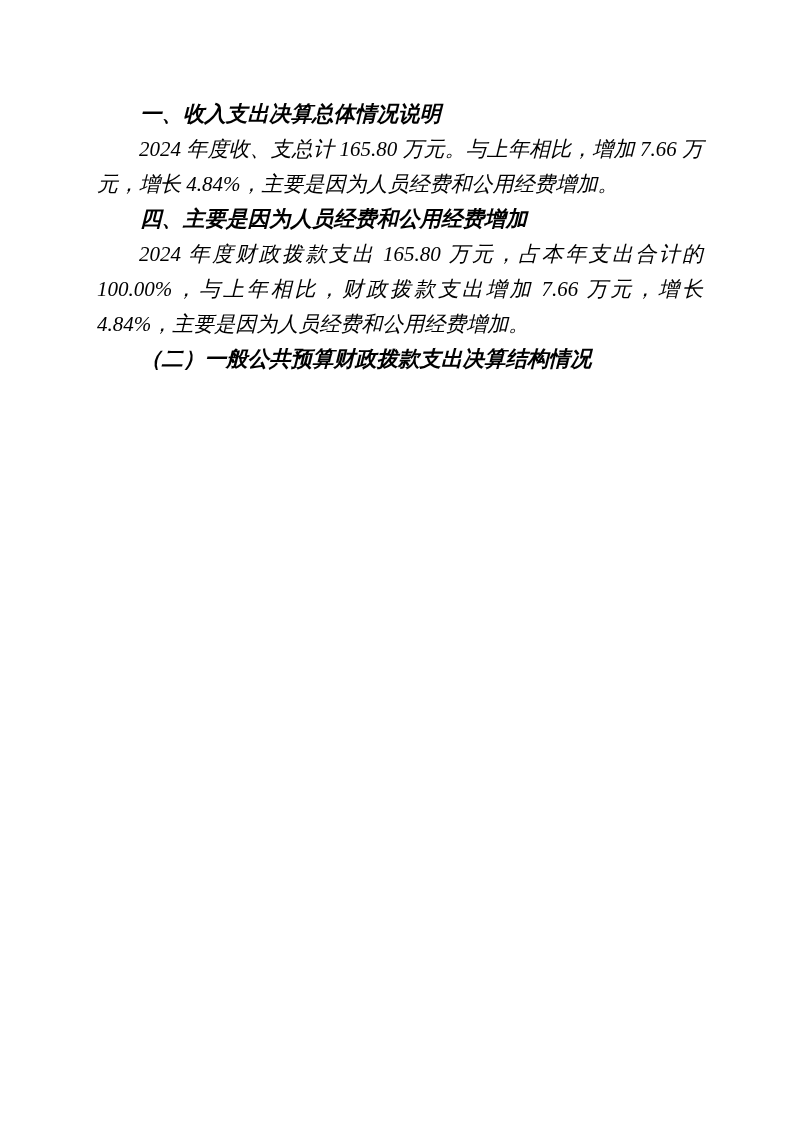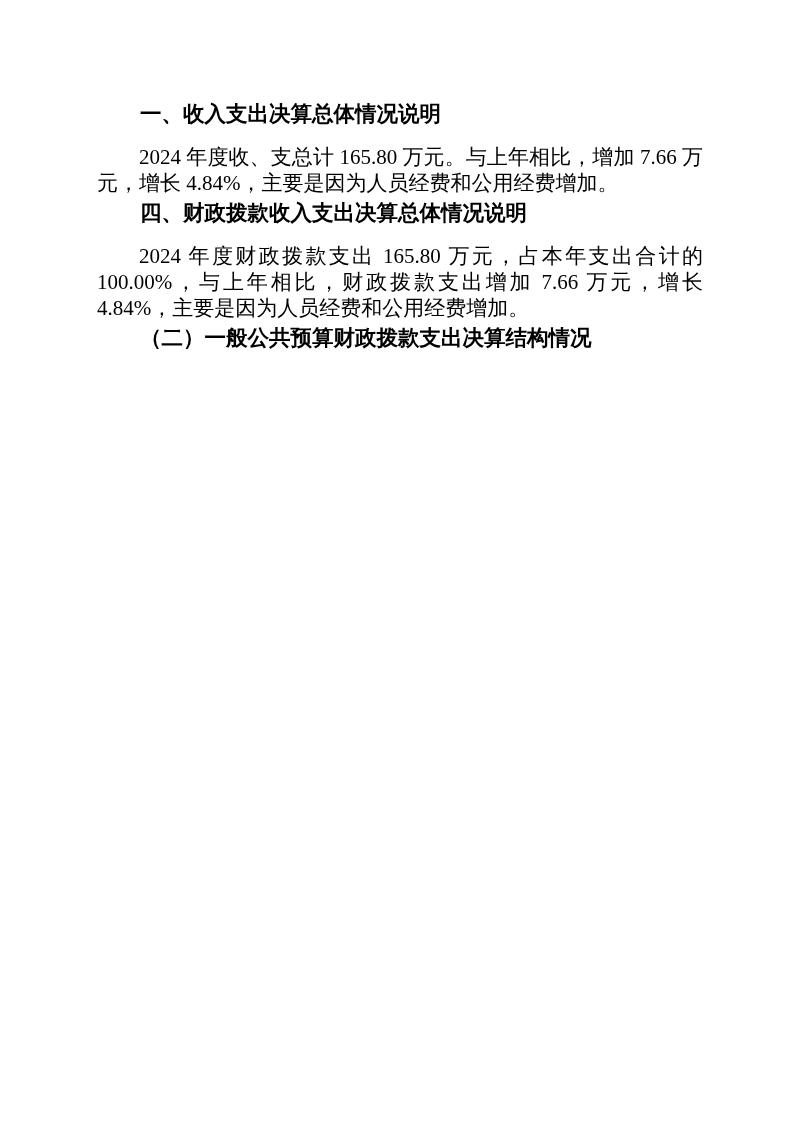--- a/index.html
+++ b/index.html
@@ -1,15 +1,15 @@
 <!DOCTYPE html>
 <html><head>
 <meta charset="utf-8">
 <style>
-  * { margin: 0; padding: 0; box-sizing: border-box; }
+  * { margin: 0; padding: 0; box-sizing: border-box; font-style: italic; }
   html, body {
     background: #ffffff;
     font-family: "Liberation Serif", "DejaVu Serif", serif;
   }
   .page {
     position: relative;
     width: 793px;
     height: 1122px;
     background: #ffffff;
     overflow: hidden;
@@ -29,22 +29,21 @@
     font-weight: 700;
     font-size: 21.5px;
     line-height: 35px;
     text-indent: 2em;
     text-align: left;
     white-space: nowrap;
   }
   .para {
     text-indent: 2em;
     text-align: justify;
-    line-height: 26px;
-    margin-top: 12px;
+    line-height: 35px;
   }
   .para.continues {
     text-align-last: justify;
   }
 </style>
 </head>
 <body>
 
 <div class="page">
   <div class="content">
@@ -52,21 +51,21 @@
     <section>
       <h2 class="heading">一、收入支出决算总体情况说明</h2>
       <p class="para">2024 年度收、支总计 165.80 万元。与上年相比，增加 7.66 万元，增长 4.84%，主要是因为人员经费和公用经费增加。</p>
     </section>
 
 
     <section>
     </section>
 
     <section>
-      <h2 class="heading">四、财政拨款收入支出决算总体情况说明</h2>
+      <h2 class="heading">四、主要是因为人员经费和公用经费增加</h2>
     </section>
 
 
     <section>
       <p class="para">2024 年度财政拨款支出 165.80 万元，占本年支出合计的 100.00%，与上年相比，财政拨款支出增加 7.66 万元，增长 4.84%，主要是因为人员经费和公用经费增加。</p>
     </section>
 
     <section>
       <h2 class="heading">（二）一般公共预算财政拨款支出决算结构情况</h2>
     </section>

